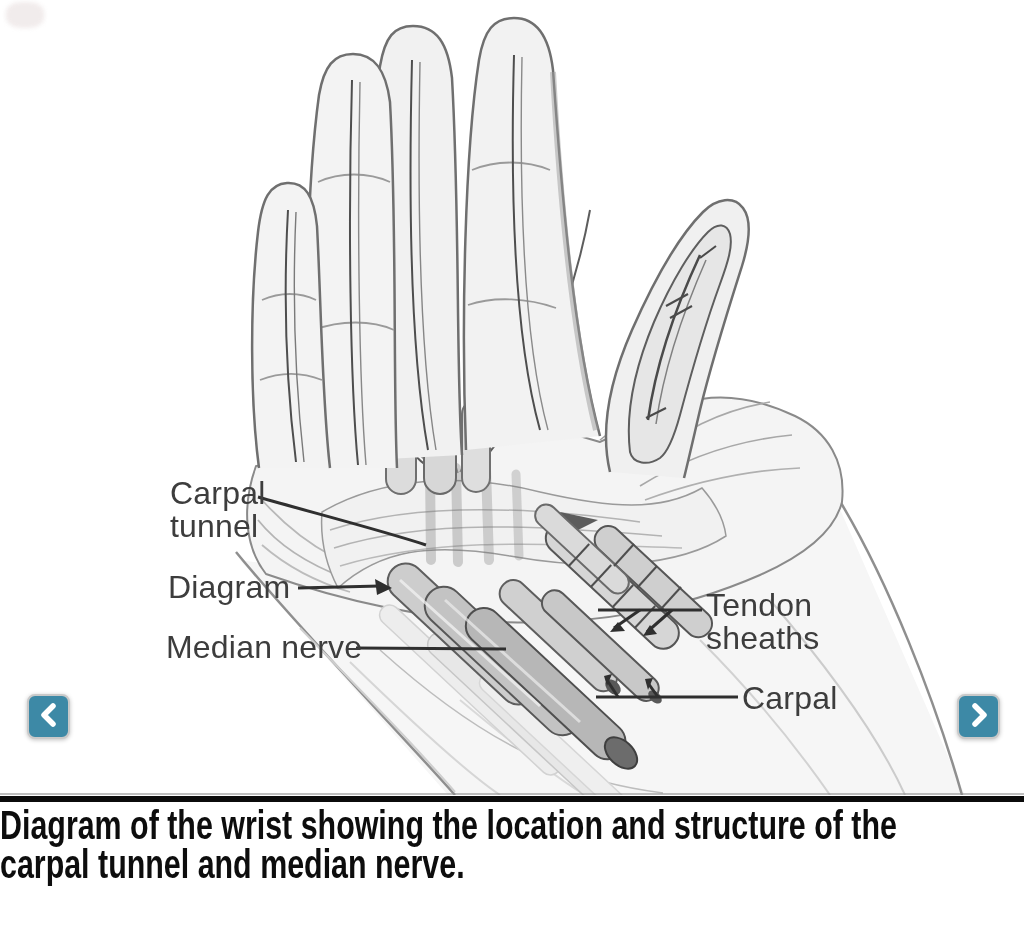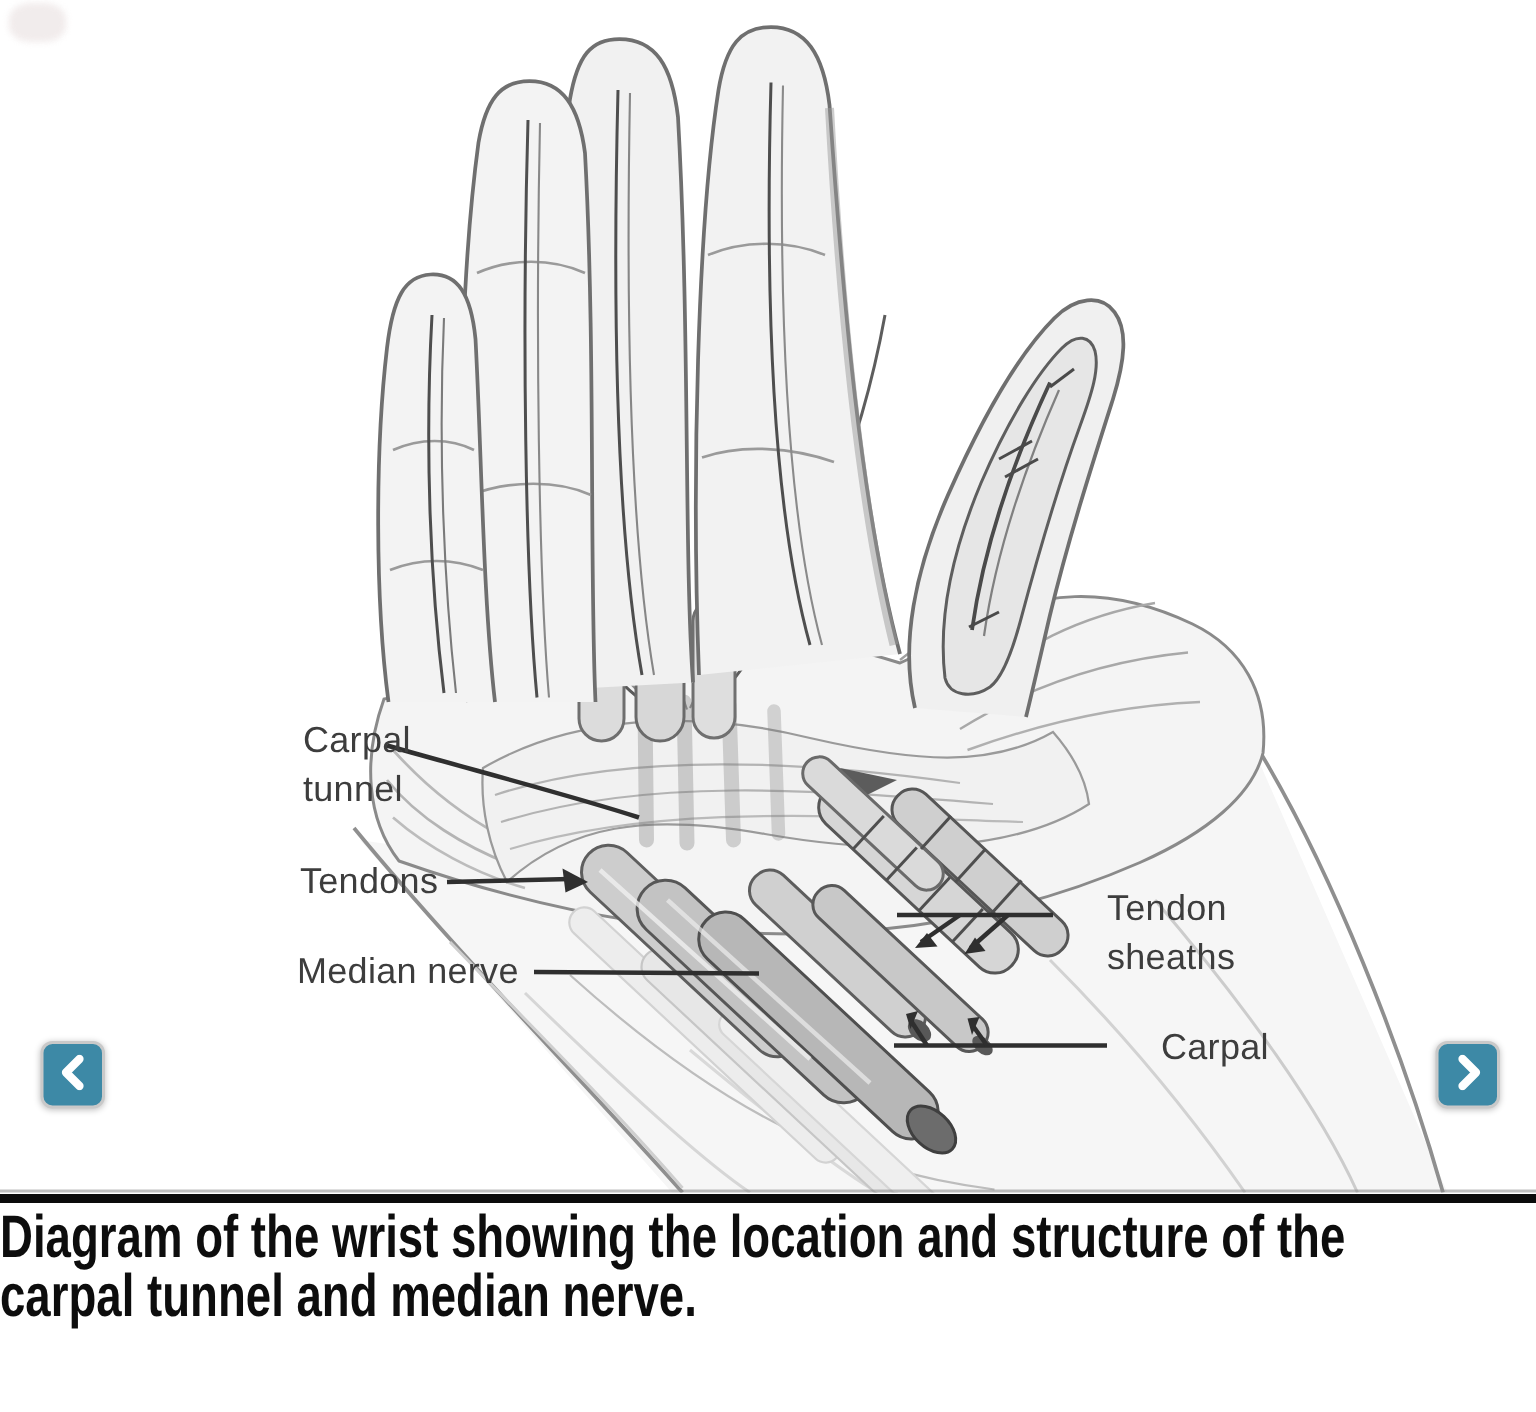--- a/index.html
+++ b/index.html
@@ -1,22 +1,22 @@
 <!DOCTYPE html>
 <html style="--nav-bg: #3d89a6; --nav-border: #c9c9c9; --label-color: #3d3d3d; --caption-color: #0d0d0d; --rule-color: #0b0b0b;"><head>
 <meta charset="utf-8">
 <style>
   html,body{margin:0;padding:0;background:#ffffff;}
   .stage{position:relative;width:1024px;height:941px;background:#fff;overflow:hidden;
          font-family:"Liberation Sans",sans-serif;}
   .illustration{position:absolute;left:0;top:0;width:1024px;height:795px;}
   .smudge{position:absolute;left:6px;top:2px;width:38px;height:26px;border-radius:40%;
           background:#f0eaea;filter:blur(2px);opacity:.9;}
-  .lbl{position:absolute;font-size:24px;line-height:33px;color:var(--label-color,#3d3d3d);
-       letter-spacing:.2px;margin-left:32px;}
+  .lbl{position:absolute;font-size:32px;line-height:33px;color:var(--label-color,#3d3d3d);
+       letter-spacing:.2px;}
   #lbl-carpal{left:170px;top:477px;width:106px;}
   #lbl-ligament{left:168px;top:571px;white-space:nowrap;}
   #lbl-median{left:166px;top:631px;white-space:nowrap;}
   #lbl-sheaths{left:706px;top:589px;width:128px;}
   #lbl-tendons{left:742px;top:682px;white-space:nowrap;}
   .nav-btn{position:absolute;top:694px;width:43px;height:45px;border-radius:8px;
            background:var(--nav-bg,#3d89a6);border:2px solid var(--nav-border,#c9c9c9);
            box-shadow:0 1px 4px rgba(0,0,0,.25);display:flex;align-items:center;
            justify-content:center;cursor:pointer;padding:0;box-sizing:border-box;}
   #prev-btn{left:27px;}
@@ -209,21 +209,21 @@
     <g fill="#2f2f2f" stroke="none">
       <polygon points="392,588 375,579 377,595"></polygon>
       <polygon points="610,632 618,622 625,631"></polygon>
       <polygon points="643,636 650,625 657,634"></polygon>
       <polygon points="604,676 612,674 607,686"></polygon>
       <polygon points="645,679 653,678 648,690"></polygon>
     </g>
   </svg>
 
   <div class="lbl" id="lbl-carpal">Carpal tunnel</div>
-  <div class="lbl" id="lbl-ligament">Tendons</div>
+  <div class="lbl" id="lbl-ligament">Diagram</div>
   <div class="lbl" id="lbl-sheaths">Tendon sheaths</div>
   <div class="lbl" id="lbl-median">Median nerve</div>
   <div class="lbl" id="lbl-tendons">Carpal</div>
 
   <button class="nav-btn" id="prev-btn" aria-label="previous">
     <span>
       <svg width="20" height="24" viewBox="0 0 20 24">
           <polyline points="14,3 5,12 14,21" fill="none" stroke="#ffffff" stroke-width="5.5" stroke-linecap="round" stroke-linejoin="round"></polyline>
         </svg>
     </span>

